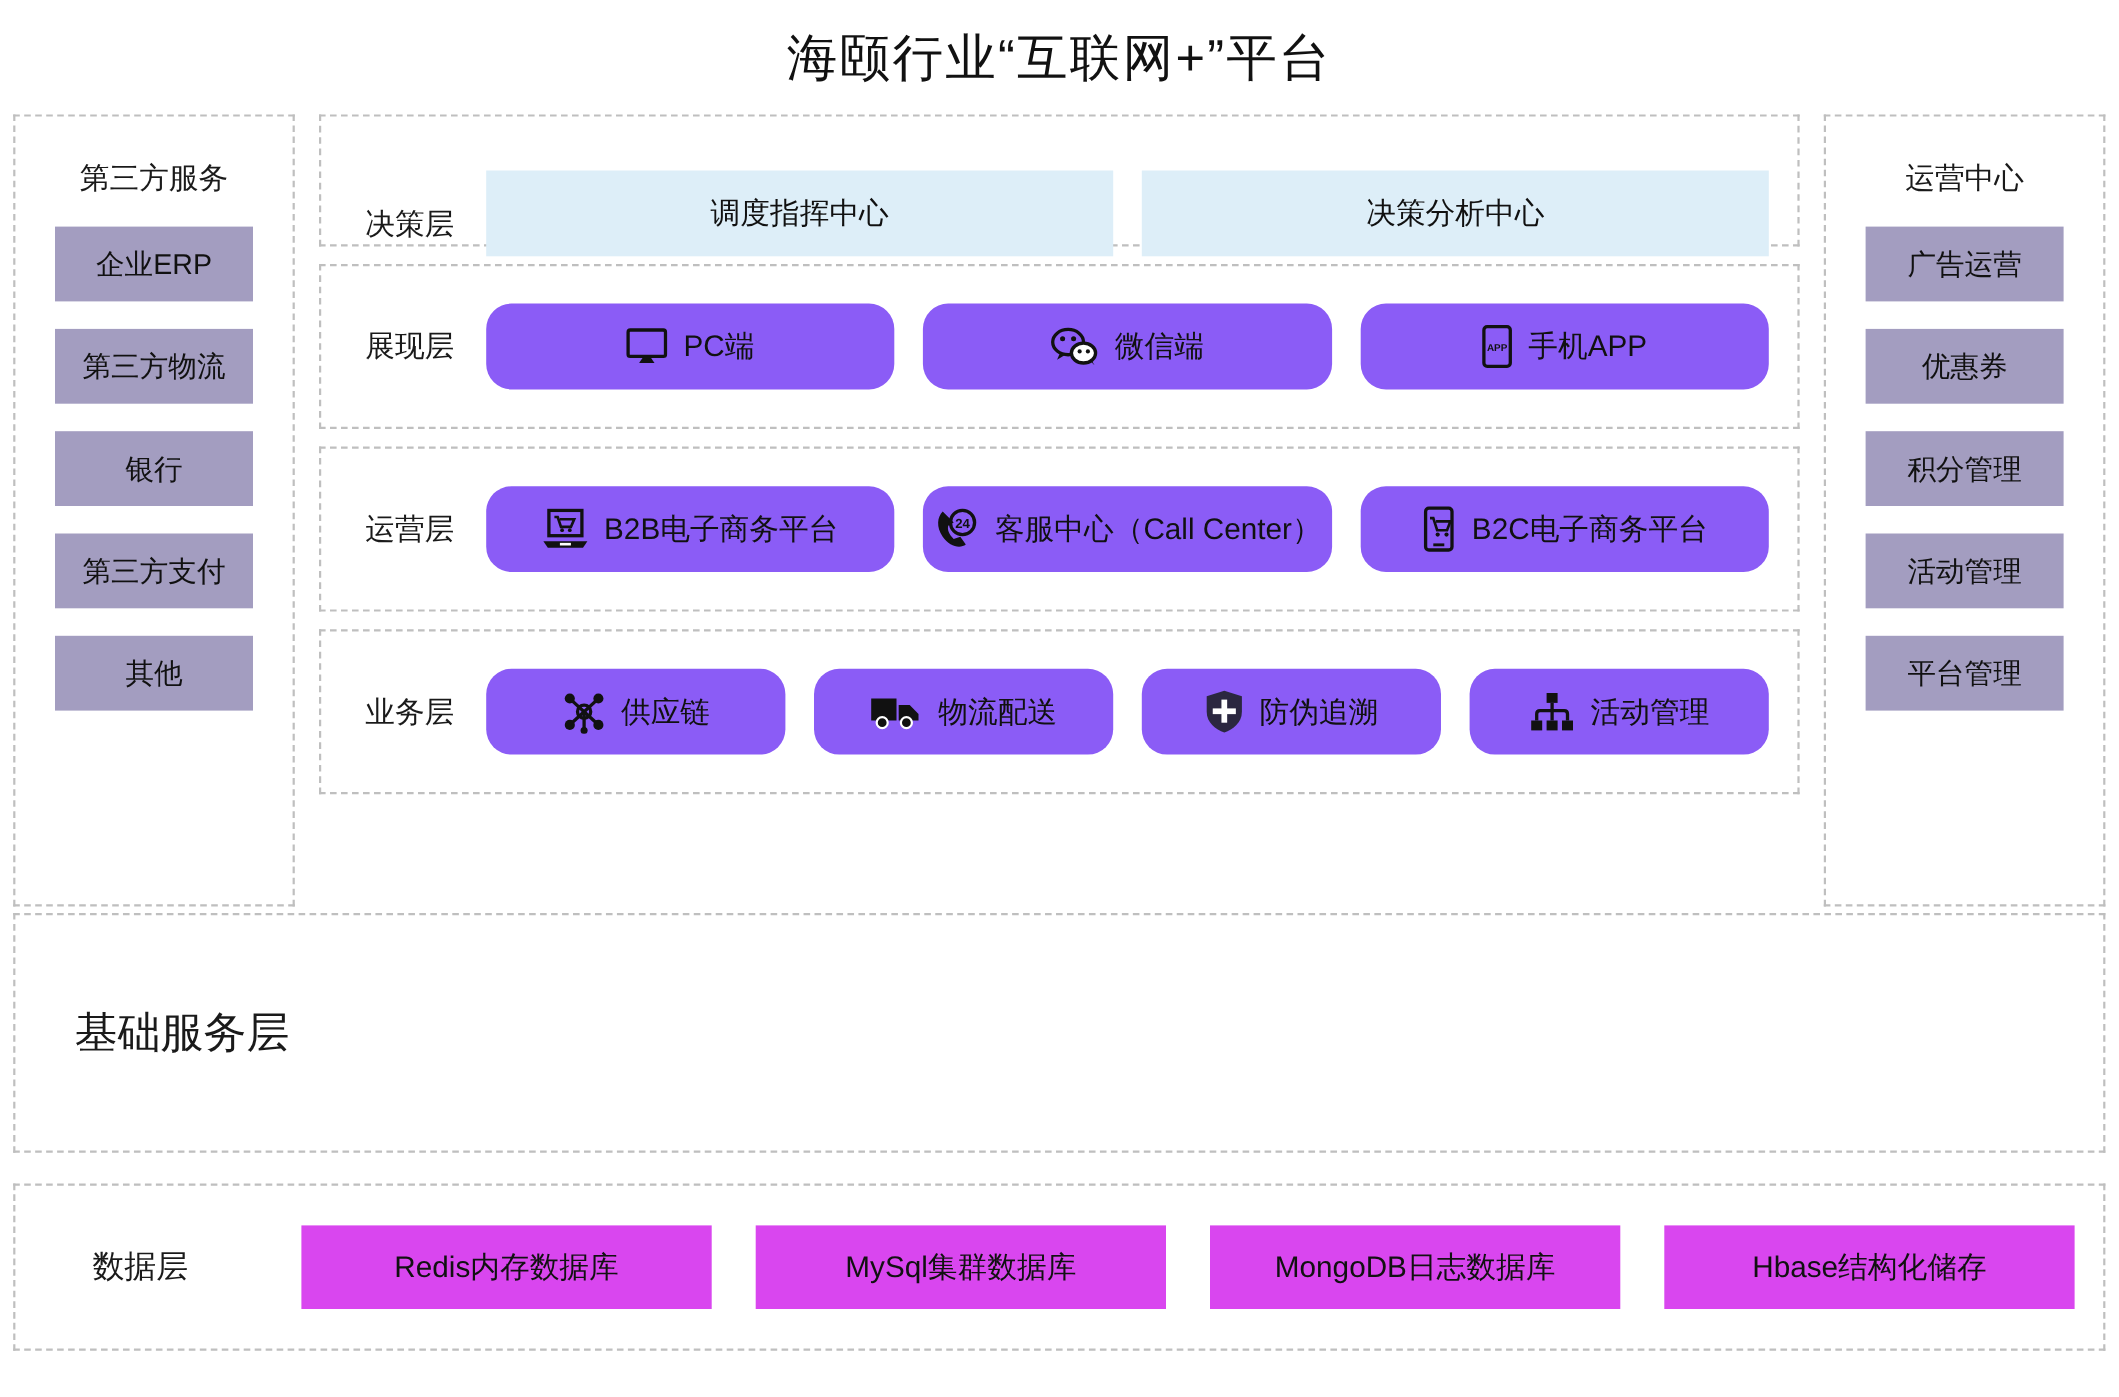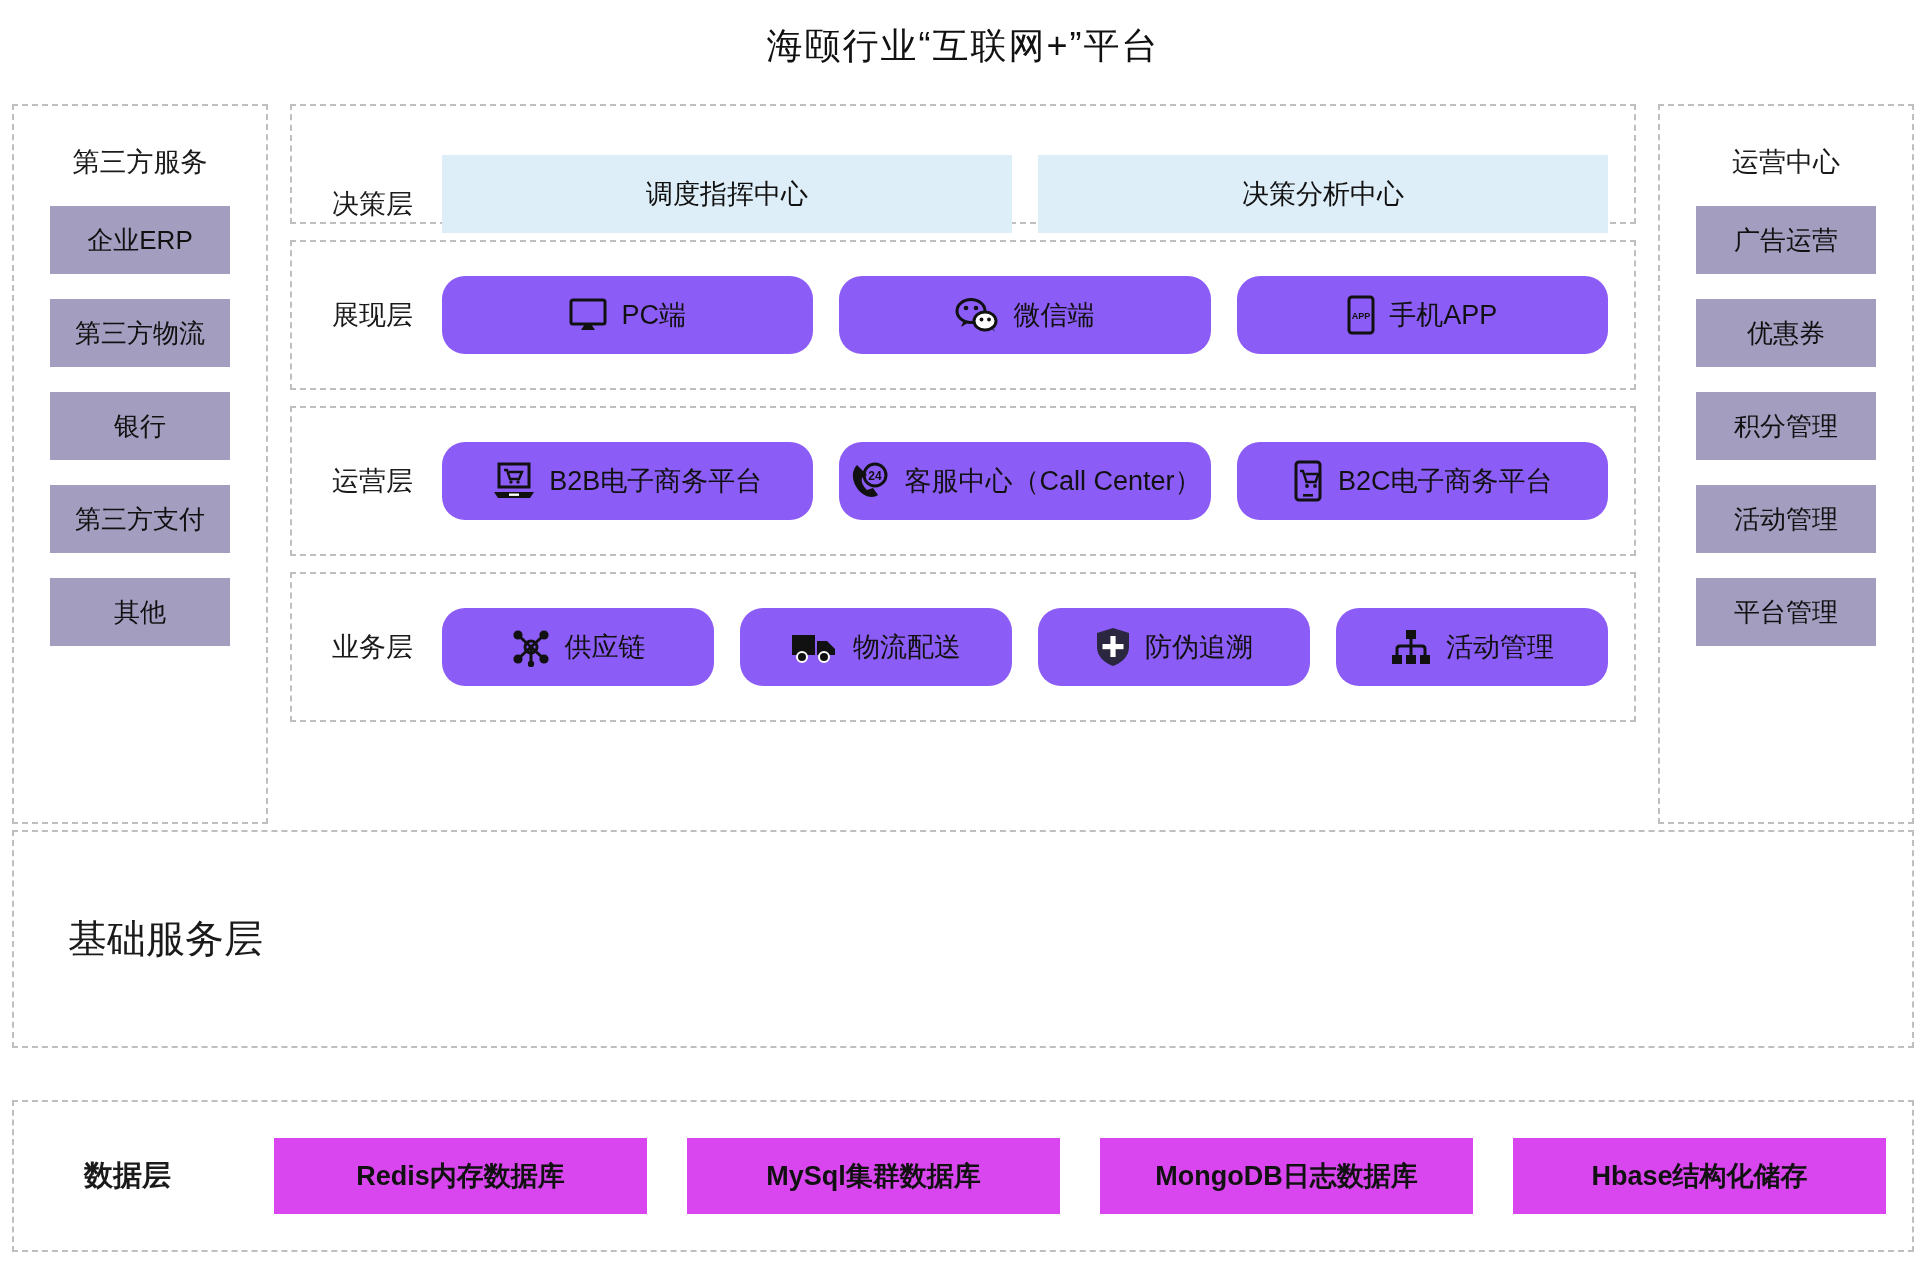--- a/index.html
+++ b/index.html
@@ -12,21 +12,21 @@
     height: 1270px;
     font-family: "Liberation Sans", "DejaVu Sans", sans-serif;
     color: #1a1a1a;
     overflow: hidden;
     position: relative;
   }
 
   
   #page-title {
     text-align: center;
-    font-size: 36px;
+    font-size: 46px;
     font-weight: 400;
     letter-spacing: 2px;
     padding-top: 22px;
     padding-bottom: 6px;
     color: #111;
   }
 
   
   #diagram {
     position: absolute;
@@ -184,28 +184,27 @@
     justify-content: center;
     font-size: 27px;
     color: #111;
     white-space: nowrap;
   }
 
   
   #data-band {
     position: absolute;
     left: 12px;
-    top: 996px;
+    top: 972px;
     width: 1902px;
     height: 152px;
     display: flex;
     align-items: center;
     padding: 0 26px 0 18px;
     box-sizing: border-box;
-    font-weight: bold;
   }
   #data-label {
     width: 242px;
     flex: 0 0 242px;
     font-size: 29px;
     padding-left: 52px;
     box-sizing: border-box;
     white-space: nowrap;
   }
   #data-grid {

